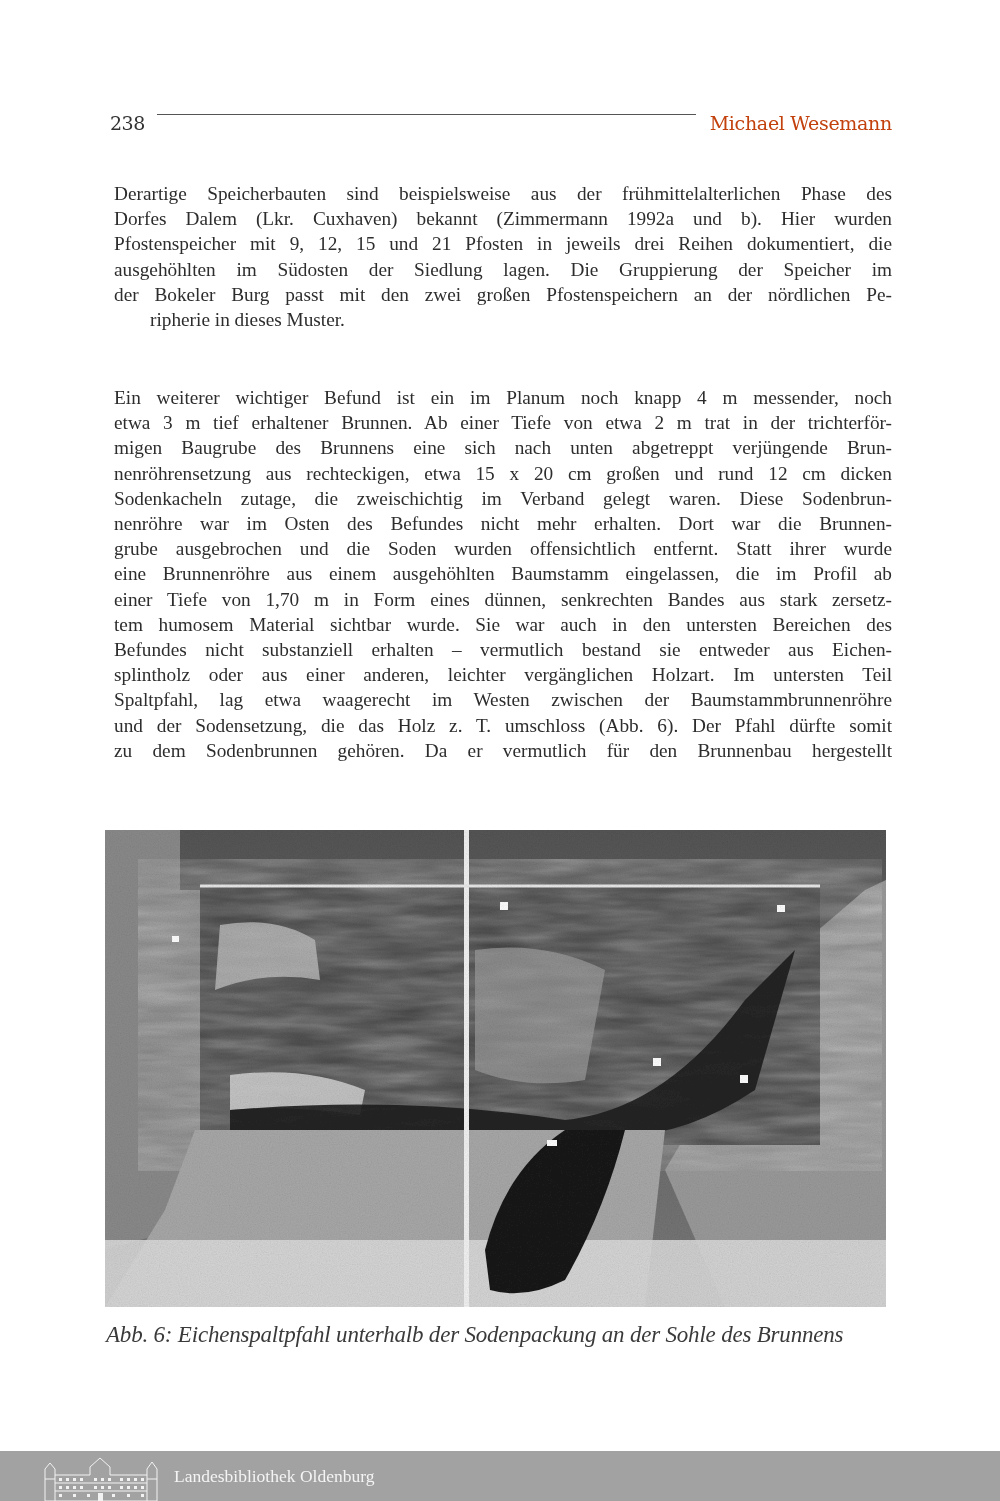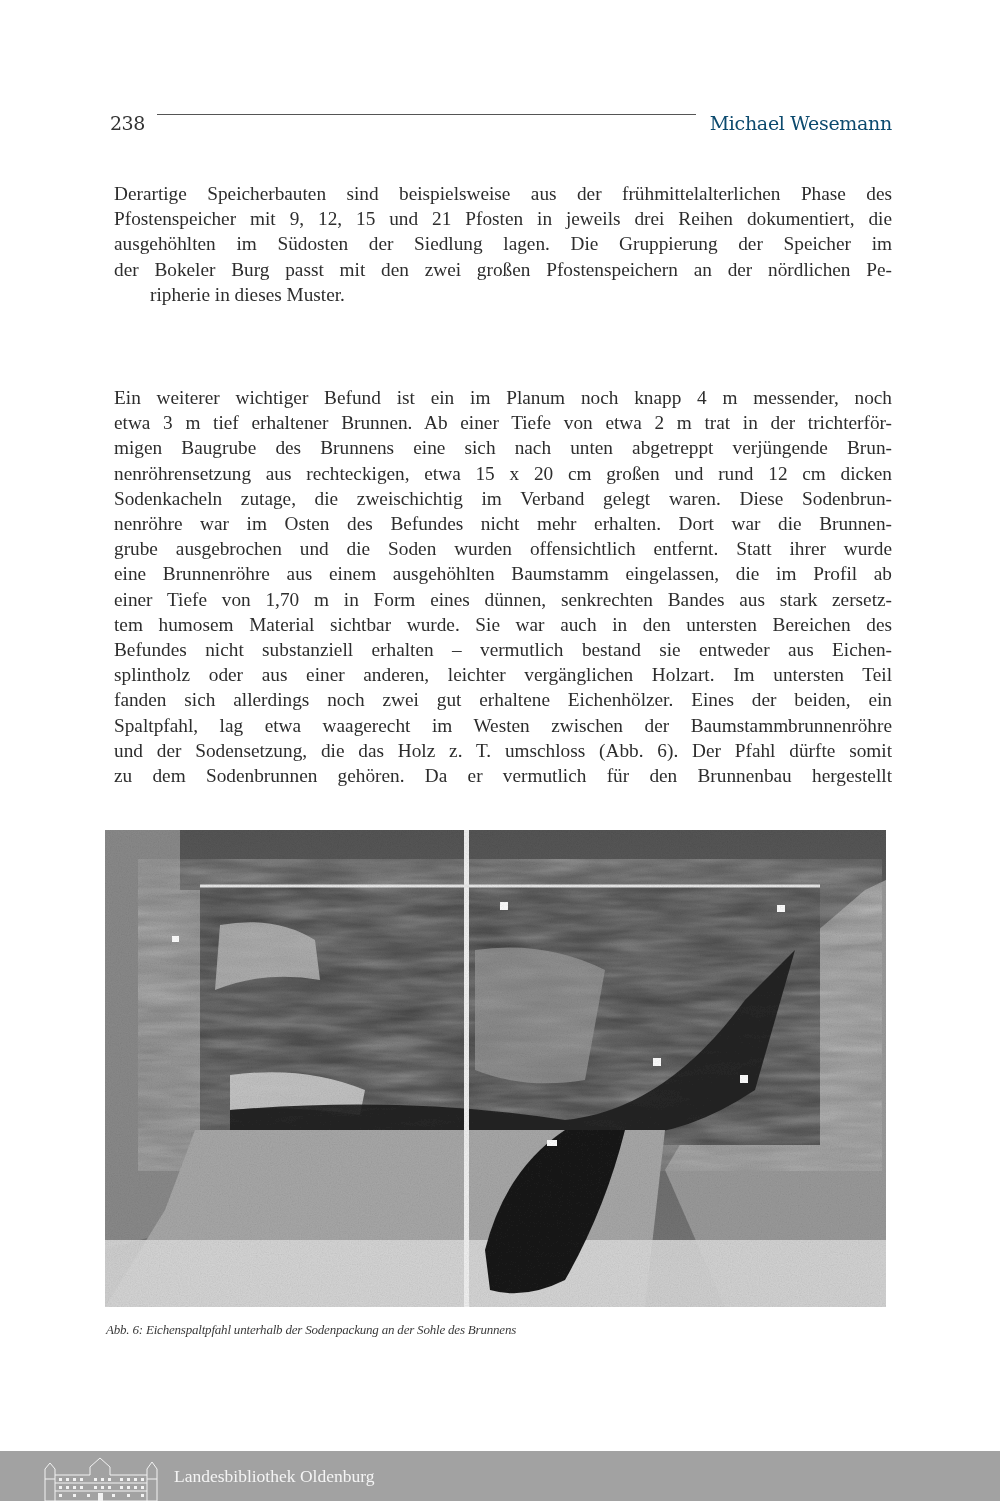--- a/index.html
+++ b/index.html
@@ -7,42 +7,42 @@
     width: 1000px; height: 1501px; position: relative; overflow: hidden;
     background: #ffffff; color: #2a2a2a;
     font-family: "DejaVu Serif", "Liberation Serif", serif;
   }
   .header {
     position: absolute; left: 110px; top: 112px; width: 782px; height: 30px;
     display: flex; 
   }
   .page-num { font-size: 19px; color: #333; letter-spacing: -0.5px; }
   .rule { flex: 1; height: 1px; background: #555; margin: 2px 14px 0 12px; }
-  .author { font-size: 19px; color: #0c4a6e; letter-spacing: -0.3px; }
+  .author { font-size: 19px; color: #c2410c; letter-spacing: -0.3px; }
 
   .text-block {
     position: absolute; left: 114px; width: 778px;
     font-family: Liberation Serif, serif;
     font-size: 19.3px; line-height: 25.2px; color: #2d2d2d;
     text-align: justify; text-align-last: left;
   }
   .text-block .ln { display: block; text-align: justify; text-align-last: justify; white-space: nowrap; }
   .text-block .ln.last { text-align-last: left; margin-left: 36px; }
   #para1 { top: 181px; }
   #para2 { top: 385px; }
 
   .figure {
     position: absolute; left: 105px; top: 830px; width: 781px; height: 477px;
     overflow: hidden; background: #6d6d6d;
   }
   .figure svg { display: block; }
   .caption {
     position: absolute; left: 106px; top: 1322px;
     font-family: "Liberation Serif", serif; font-style: italic;
-    font-size: 13px; color: #3a3a3a; letter-spacing: -0.2px;
+    font-size: 23px; color: #3a3a3a; letter-spacing: -0.2px;
   }
 
   .footer {
     position: absolute; left: 0; top: 1451px; width: 1000px; height: 50px;
     background: #a2a2a2; display: flex; align-items: center; padding-left: 36px;
   }
   .footer-logo { width: 118px; height: 46px; margin-left: 6px; margin-top: 4px; }
   .footer-text {
     margin-left: 14px; color: #f4f4f4;
     font-family: "Liberation Serif", serif; font-size: 17.5px;
@@ -52,40 +52,40 @@
 <body>
 
 <div class="header">
   <span class="page-num">238</span>
   <span class="rule"></span>
   <span class="author">Michael Wesemann</span>
 </div>
 
 <div class="text-block" id="para1">
   <span class="ln">Derartige Speicherbauten sind beispielsweise aus der frühmittelalterlichen Phase des</span>
+  <span class="ln">Dorfes Dalem (Lkr. Cuxhaven) bekannt (Zimmermann 1992a und b). Hier wurden</span>
   <span class="ln">Pfostenspeicher mit 9, 12, 15 und 21 Pfosten in jeweils drei Reihen dokumentiert, die</span>
   <span class="ln">ausgehöhlten im Südosten der Siedlung lagen. Die Gruppierung der Speicher im</span>
   <span class="ln">der Bokeler Burg passt mit den zwei großen Pfostenspeichern an der nördlichen Pe-</span>
   <span class="ln last">ripherie in dieses Muster.</span>
 </div>
 
 <div class="text-block" id="para2">
   <span class="ln">Ein weiterer wichtiger Befund ist ein im Planum noch knapp 4 m messender, noch</span>
   <span class="ln">etwa 3 m tief erhaltener Brunnen. Ab einer Tiefe von etwa 2 m trat in der trichterför-</span>
   <span class="ln">migen Baugrube des Brunnens eine sich nach unten abgetreppt verjüngende Brun-</span>
   <span class="ln">nenröhrensetzung aus rechteckigen, etwa 15 x 20 cm großen und rund 12 cm dicken</span>
   <span class="ln">Sodenkacheln zutage, die zweischichtig im Verband gelegt waren. Diese Sodenbrun-</span>
   <span class="ln">nenröhre war im Osten des Befundes nicht mehr erhalten. Dort war die Brunnen-</span>
   <span class="ln">grube ausgebrochen und die Soden wurden offensichtlich entfernt. Statt ihrer wurde</span>
   <span class="ln">eine Brunnenröhre aus einem ausgehöhlten Baumstamm eingelassen, die im Profil ab</span>
   <span class="ln">einer Tiefe von 1,70 m in Form eines dünnen, senkrechten Bandes aus stark zersetz-</span>
   <span class="ln">tem humosem Material sichtbar wurde. Sie war auch in den untersten Bereichen des</span>
   <span class="ln">Befundes nicht substanziell erhalten – vermutlich bestand sie entweder aus Eichen-</span>
   <span class="ln">splintholz oder aus einer anderen, leichter vergänglichen Holzart. Im untersten Teil</span>
-  <span class="ln">fanden sich allerdings noch zwei gut erhaltene Eichenhölzer. Eines der beiden, ein</span>
   <span class="ln">Spaltpfahl, lag etwa waagerecht im Westen zwischen der Baumstammbrunnenröhre</span>
   <span class="ln">und der Sodensetzung, die das Holz z. T. umschloss (Abb. 6). Der Pfahl dürfte somit</span>
   <span class="ln">zu dem Sodenbrunnen gehören. Da er vermutlich für den Brunnenbau hergestellt</span>
 </div>
 
 <div class="figure" title="Black-and-white excavation photograph: profile section of a well with sod layers, vertical measuring rod and horizontal scale bar, oak split stake at the bottom">
   <svg width="781" height="477" viewBox="0 0 781 477" xmlns="http://www.w3.org/2000/svg">
     <defs>
       <filter id="grain" x="0" y="0" width="100%" height="100%">
         <feTurbulence type="fractalNoise" baseFrequency="0.9" numOctaves="2" seed="4" result="n"></feTurbulence>

